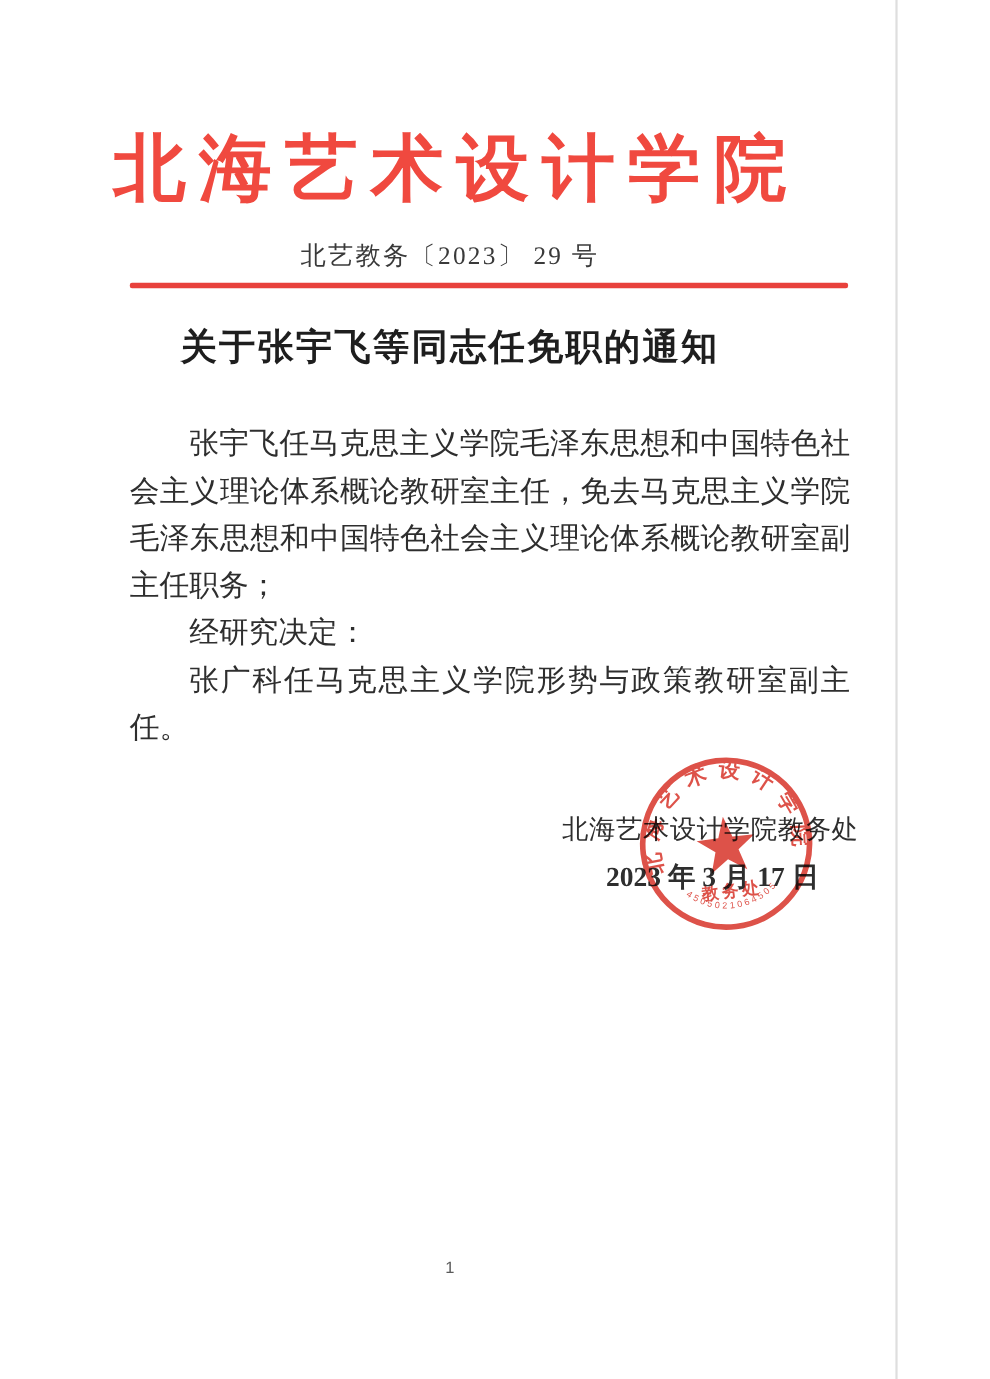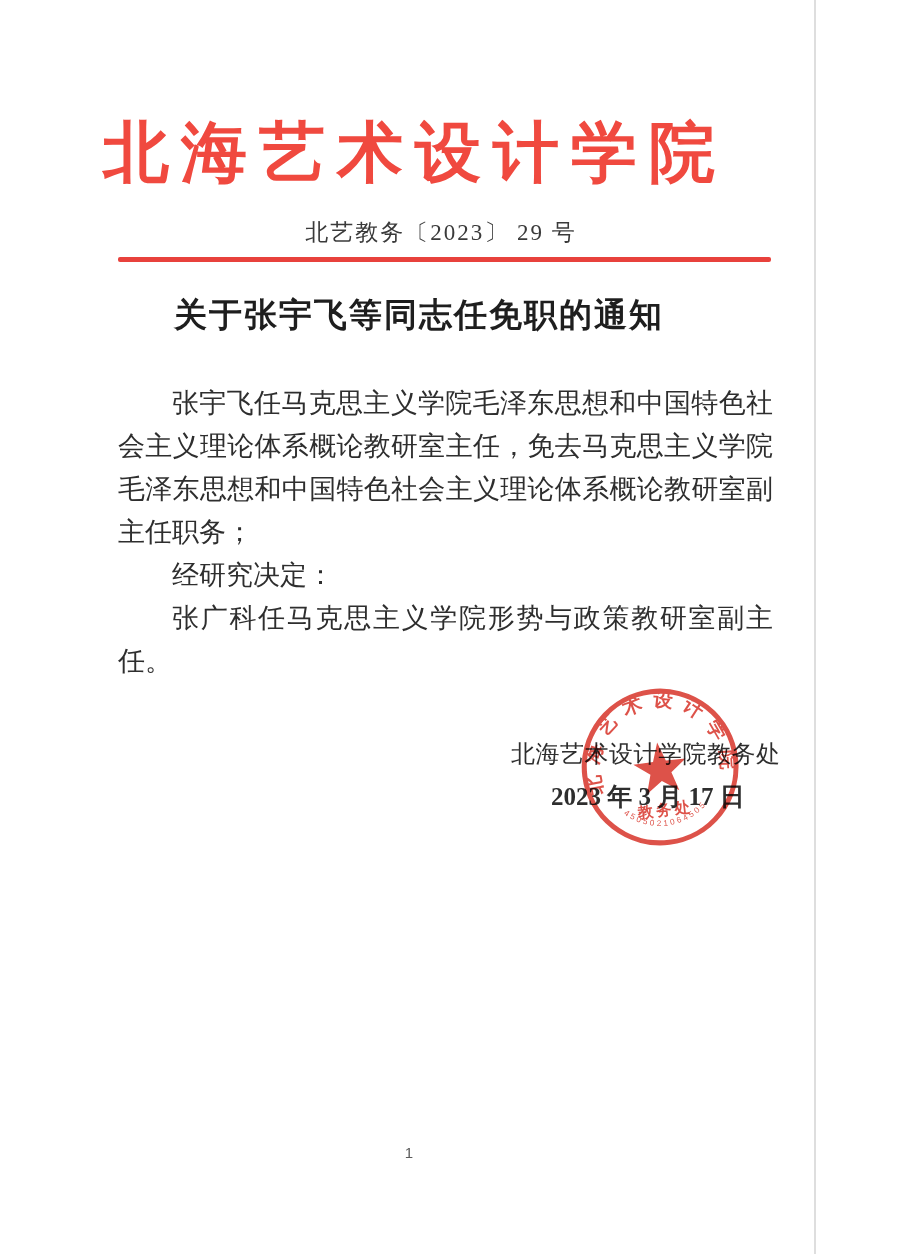--- a/index.html
+++ b/index.html
@@ -39,21 +39,20 @@
   .doc-number {
     position: absolute;
     top: 217px;
     left: 0;
     width: 100%;
     text-align: center;
     font-size: 23px;
     color: #3a3a3a;
     letter-spacing: 2px;
     white-space: nowrap;
-    margin-left: 32px;
   }
   .red-divider {
     position: absolute;
     top: 257px;
     left: 118px;
     width: 653px;
     height: 5px;
     background: #e8413c;
     border-radius: 2px;
   }
@@ -61,21 +60,20 @@
     position: absolute;
     top: 293px;
     left: 0;
     width: 100%;
     text-align: center;
     font-size: 33px;
     font-weight: bold;
     color: #1e1e1e;
     letter-spacing: 2px;
     white-space: nowrap;
-    margin-left: 10px;
   }
   .body-block {
     position: absolute;
     top: 382px;
     left: 118px;
     width: 655px;
     font-size: 27px;
     line-height: 43px;
     color: #2e2e2e;
     text-align: justify;

